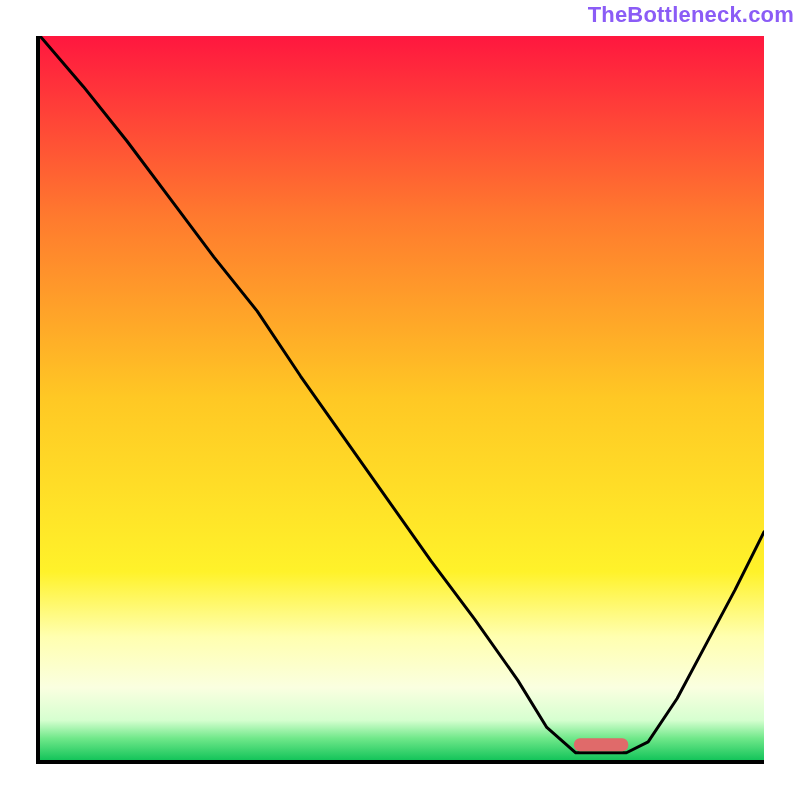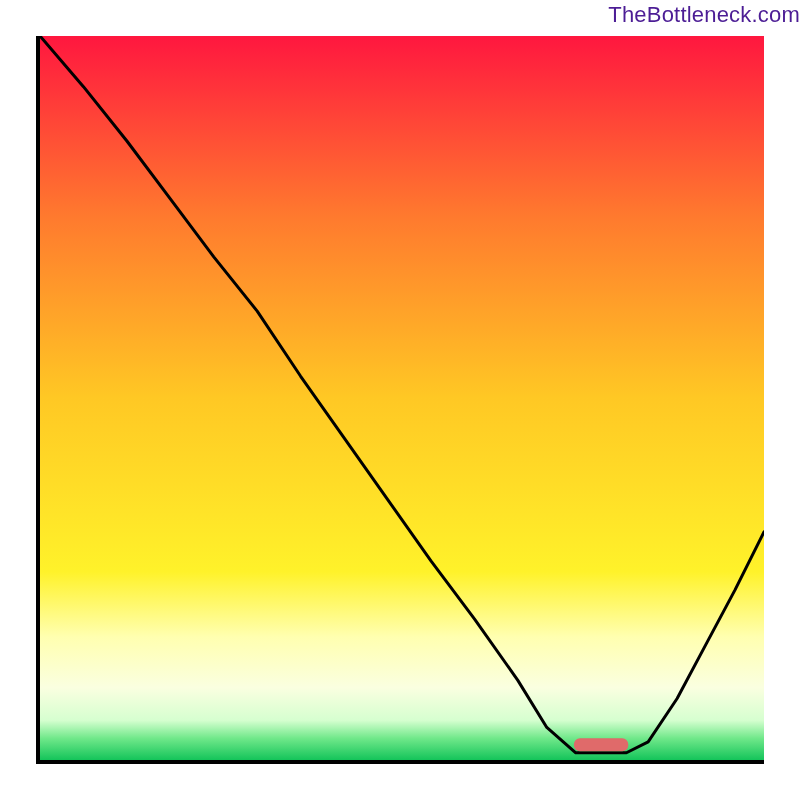--- a/index.html
+++ b/index.html
@@ -7,24 +7,24 @@
     padding: 0;
     width: 800px;
     height: 800px;
     overflow: hidden;
     background: #ffffff;
     font-family: Arial, Helvetica, sans-serif;
   }
   .watermark {
     position: absolute;
     top: 2px;
-    right: 0;
+    right: 6px;
     font-size: 22px;
-    font-weight: 400;
-    color: #4c1d95;
+    font-weight: 700;
+    color: #8b5cf6;
     letter-spacing: 0.2px;
     z-index: 10;
     user-select: none;
   }
   .plot-area {
     position: absolute;
     left: 36px;
     top: 36px;
     width: 728px;
     height: 728px;

